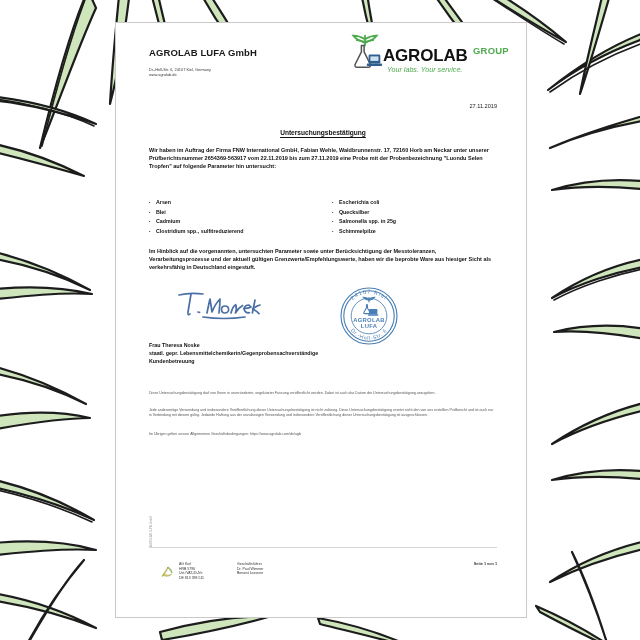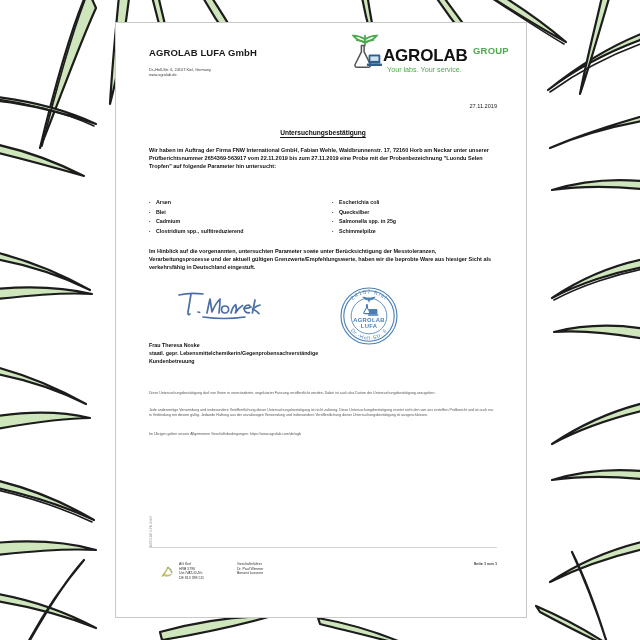--- a/index.html
+++ b/index.html
@@ -99,20 +99,21 @@
     font-weight: bold;
     color: #4fa94f;
     letter-spacing: .2px;
   }
   .logo-tag {
     position: absolute;
     left: 42px;
     top: 32px;
     font-size: 7.2px;
     color: #4fa94f;
+    font-style: italic;
     text-align: center;
   }
 
   .doc-date {
     position: absolute;
     right: 0;
     top: 80px;
     font-size: 5.6px;
     color: #222;
   }

